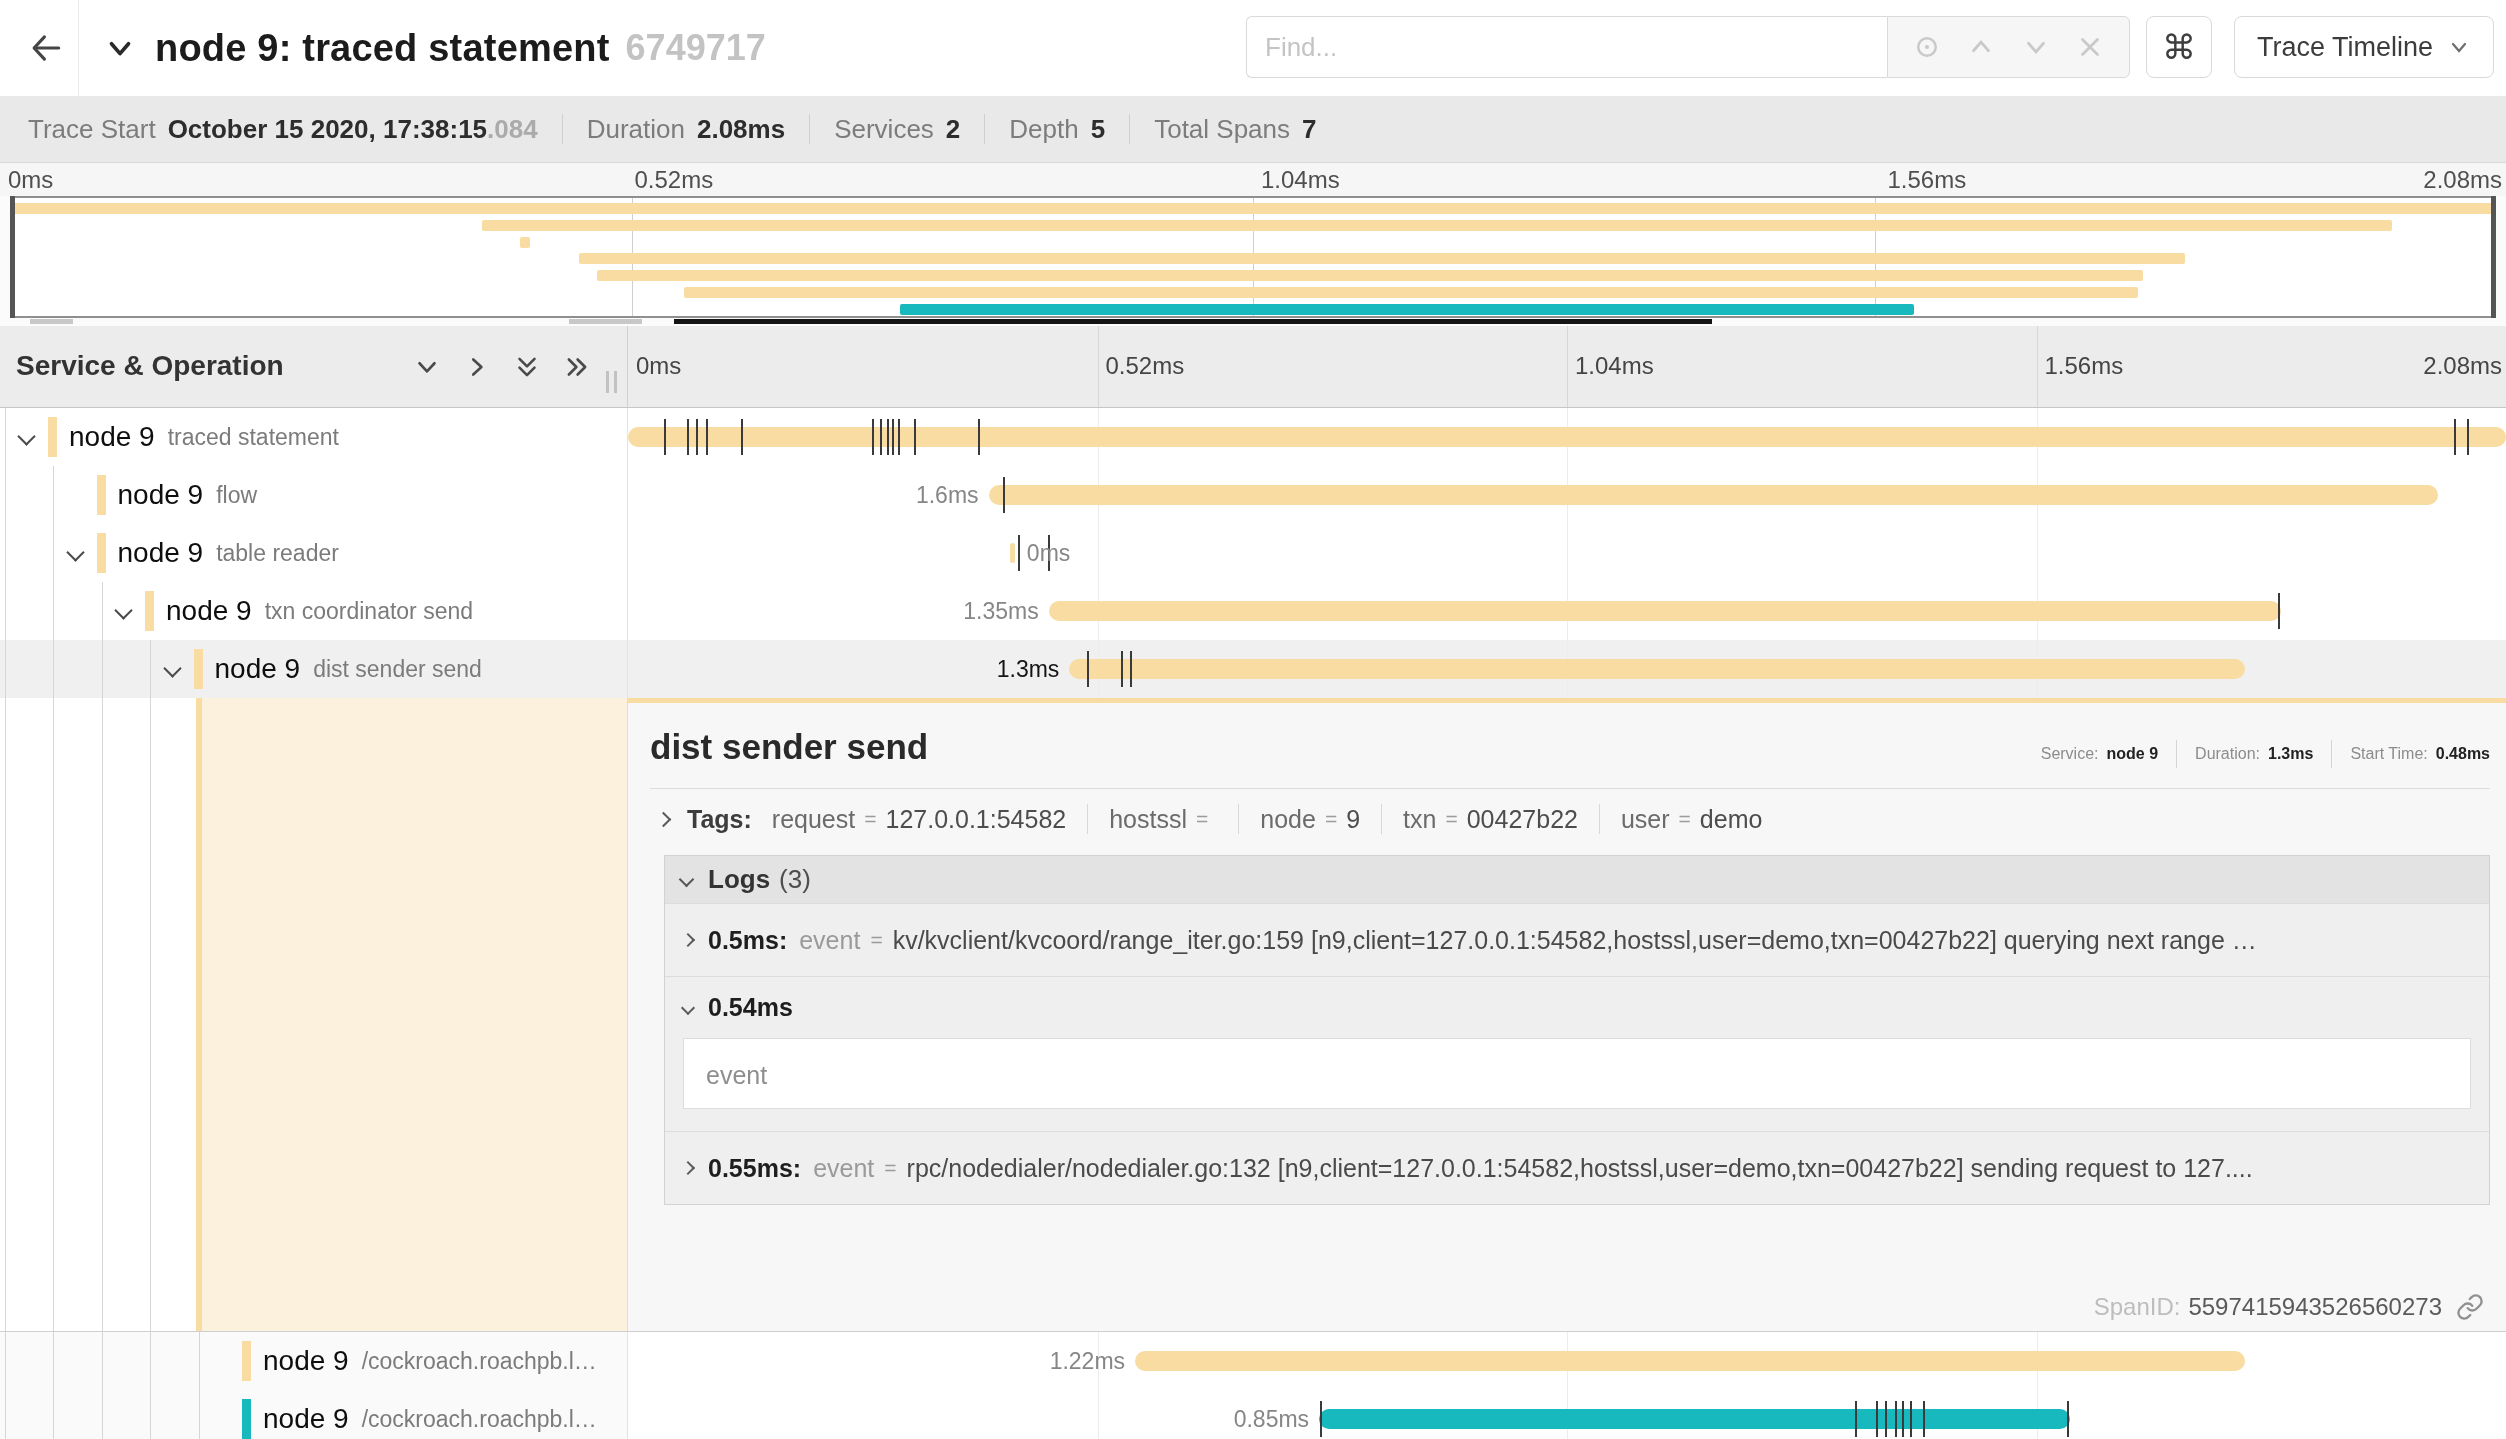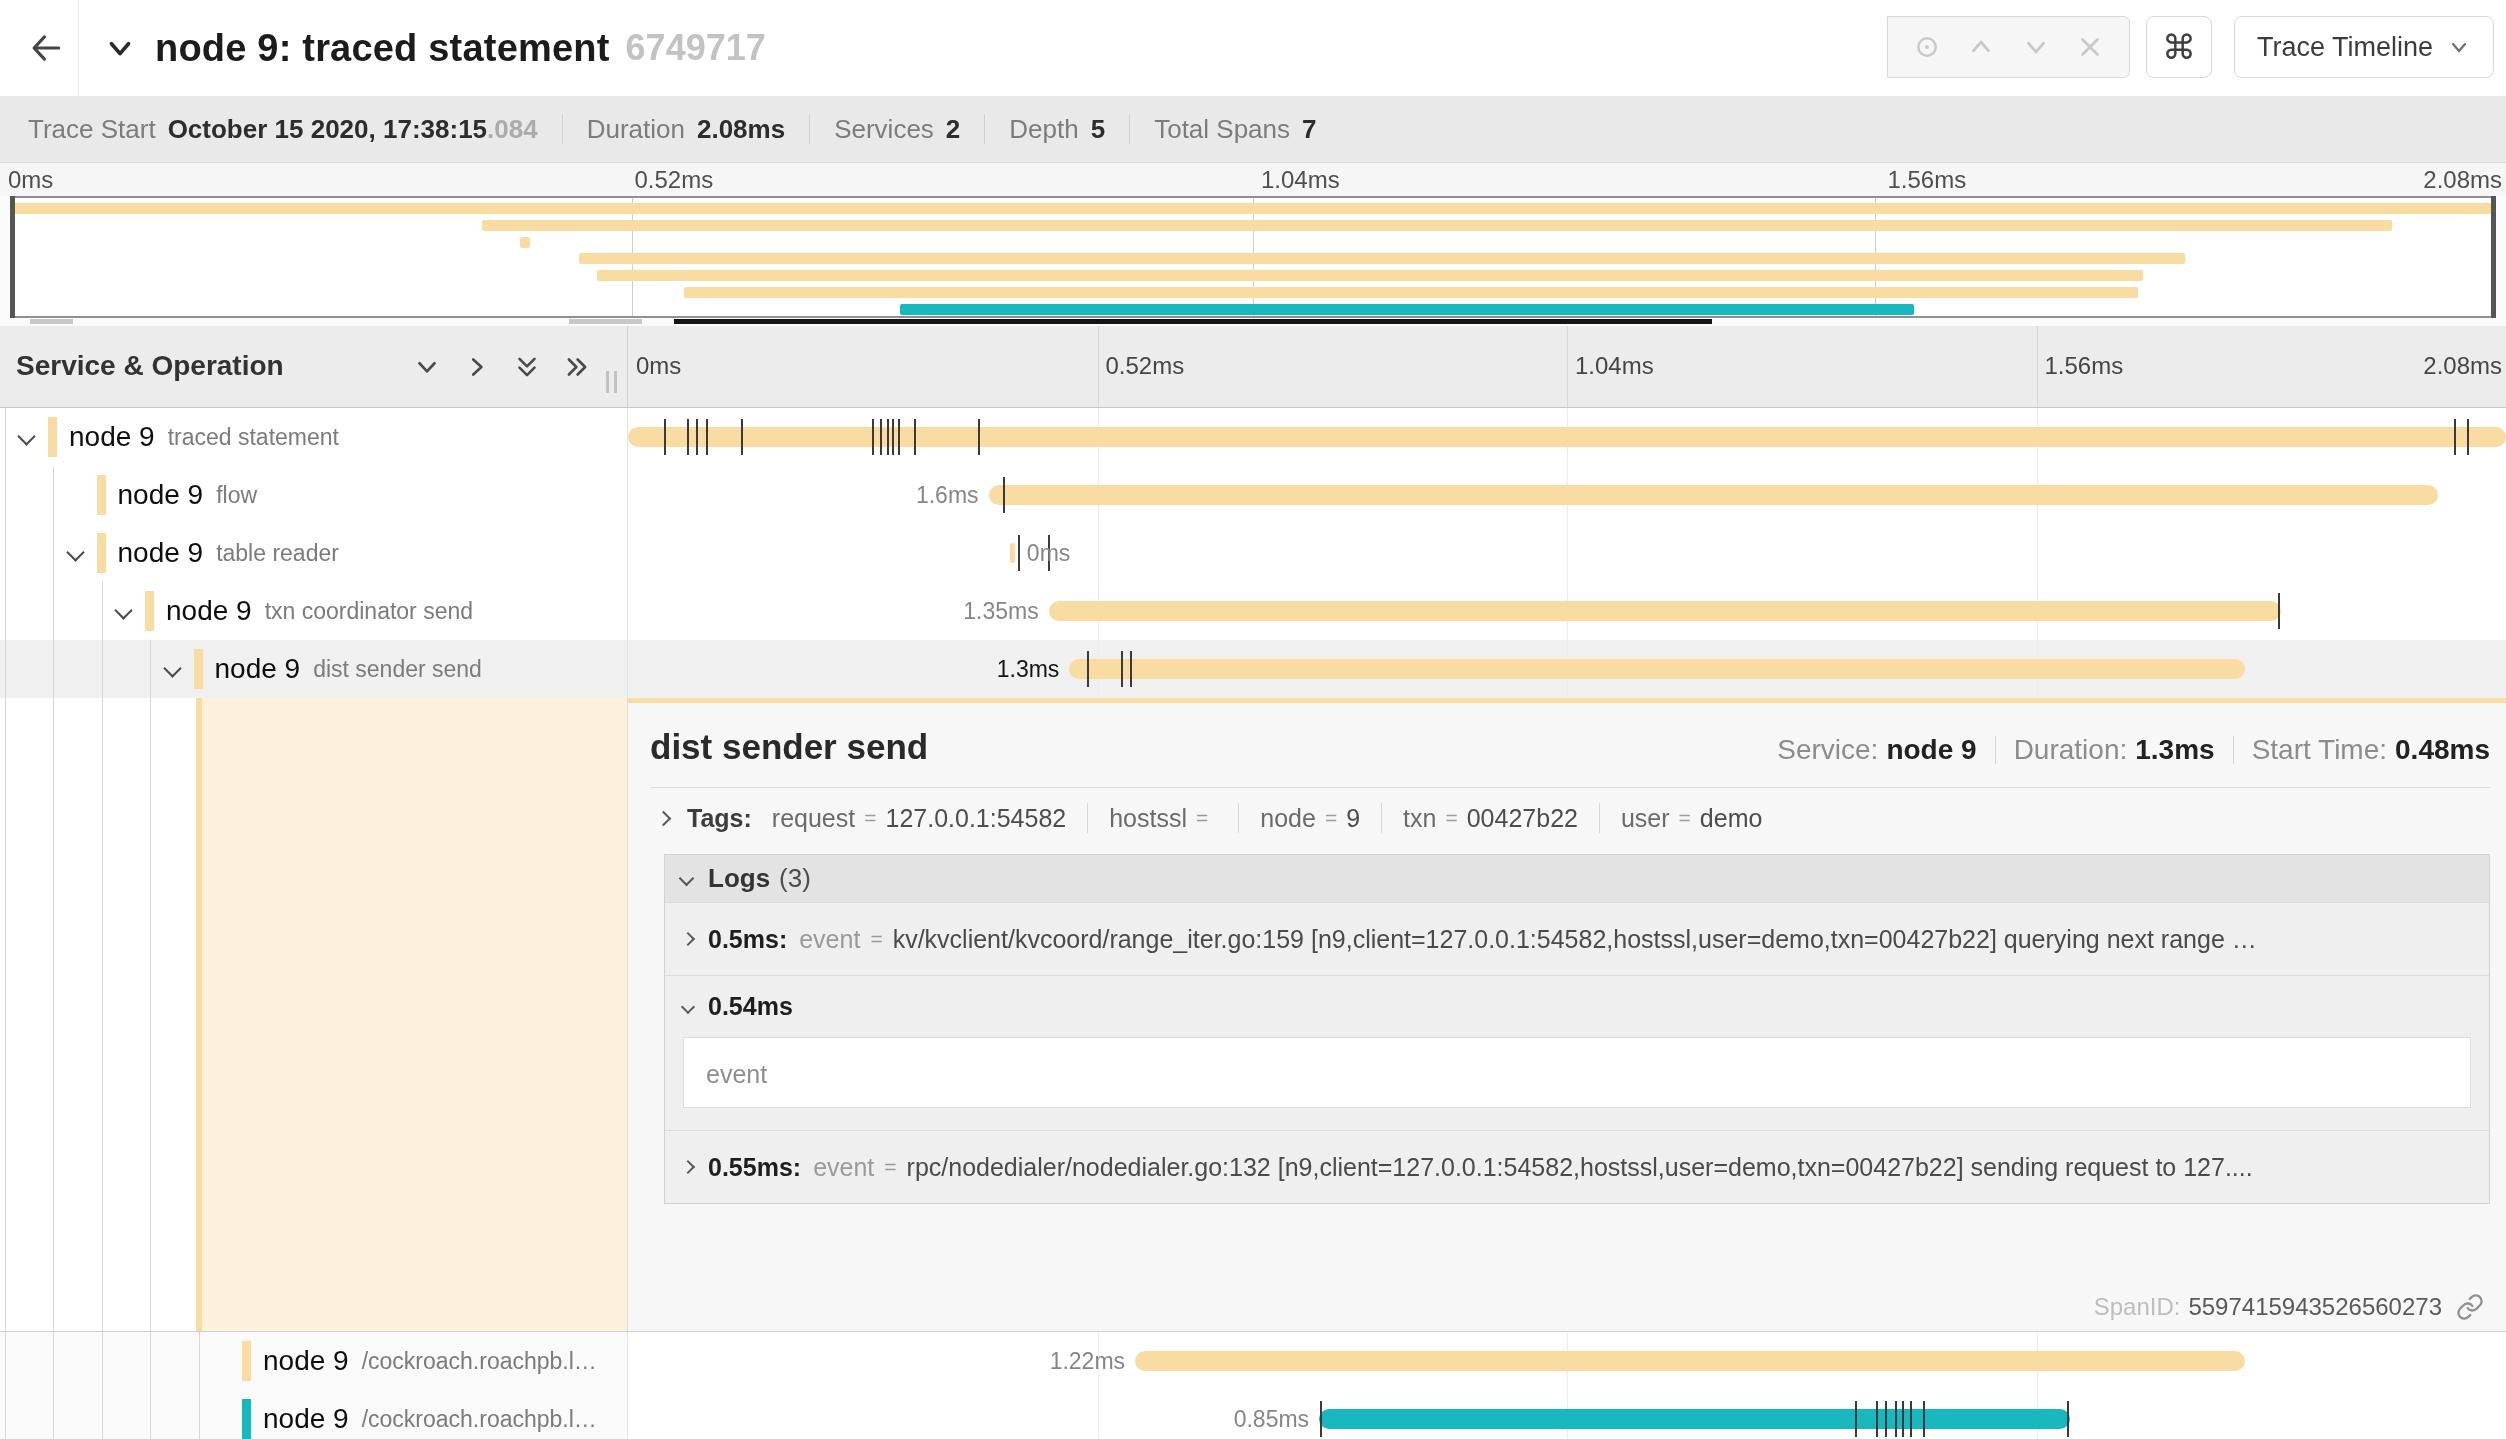--- a/index.html
+++ b/index.html
@@ -93,21 +93,21 @@
 
   
   .detail-band { display:flex; height:634px; border-bottom:1px solid #cfcfcf; }
   .detail-left { position:relative; width:628px; flex:none; background:#fff; border-right:1px solid #dedede; overflow:hidden; }
   .d-accent { position:absolute; left:196px; top:0; bottom:0; width:6px; }
   .d-cream { position:absolute; left:202px; right:0; top:0; bottom:0; background:#fbf1dc; }
   .detail-panel { position:relative; flex:1; background:#f7f7f7; border-top:5px solid #f8dca1;
     padding:8px 16px 8px 22px; overflow:hidden; }
   .d-head { display:flex; align-items:baseline; margin-top:16px; }
   .d-title { font-size:35px; font-weight:700; color:#2a2a2a; }
-  .d-meta { margin-left:auto; font-size:28px; color:#8c8c8c; display:flex; align-items:center; white-space:nowrap; }
+  .d-meta { margin-left:auto; font-size:16px; color:#8c8c8c; display:flex; align-items:center; white-space:nowrap; }
   .d-meta b { color:#222; margin-left:8px; }
   .m-sep { width:1px; height:28px; background:#d4d4d4; margin:0 18px; }
   .d-sep { border-top:1px solid #dcdcdc; margin-top:20px; }
   .tags-row { display:flex; align-items:center; height:60px; padding-left:8px; font-size:25px; }
   .tags-row .chev { width:11px; height:11px; border-color:#5a5a5a; margin-right:18px; }
   .tags-label { font-weight:700; color:#3d3d3d; margin-right:20px; }
   #tags { display:flex; align-items:center; white-space:nowrap; }
   .t-key { color:#6b6b6b; }
   .t-eq { color:#9c9c9c; font-size:21px; margin:0 9px; }
   .t-val { color:#4d4d4d; }
@@ -151,20 +151,21 @@
     <div class="tb-divider"></div>
     <div class="title-wrap">
       <span class="title-chev">
         <svg width="34" height="34" viewBox="0 0 24 24" fill="none" stroke="#2b2b2b" stroke-width="2.6" stroke-linecap="round" stroke-linejoin="round">
             <polyline points="6 9 12 16 18 9"></polyline>
           </svg>
       </span>
       <h1 class="trace-title">node 9: traced statement</h1>
       <span class="trace-id">6749717</span>
     </div>
+    <input class="find-input" placeholder="Find..." style="">
     <div class="find-tools">
       <svg width="30" height="30" viewBox="0 0 24 24" fill="none" stroke="#c9c9c9" stroke-width="2">
           <circle cx="12" cy="12" r="7"></circle>
           <circle cx="12" cy="12" r="1.6" fill="#c9c9c9" stroke="none"></circle>
         </svg>
       <svg width="30" height="30" viewBox="0 0 24 24" fill="none" stroke="#c9c9c9" stroke-width="2.2" stroke-linecap="round">
           <polyline points="6 15 12 8 18 15"></polyline>
         </svg>
       <svg width="30" height="30" viewBox="0 0 24 24" fill="none" stroke="#c9c9c9" stroke-width="2.2" stroke-linecap="round">
           <polyline points="6 9 12 16 18 9"></polyline>

